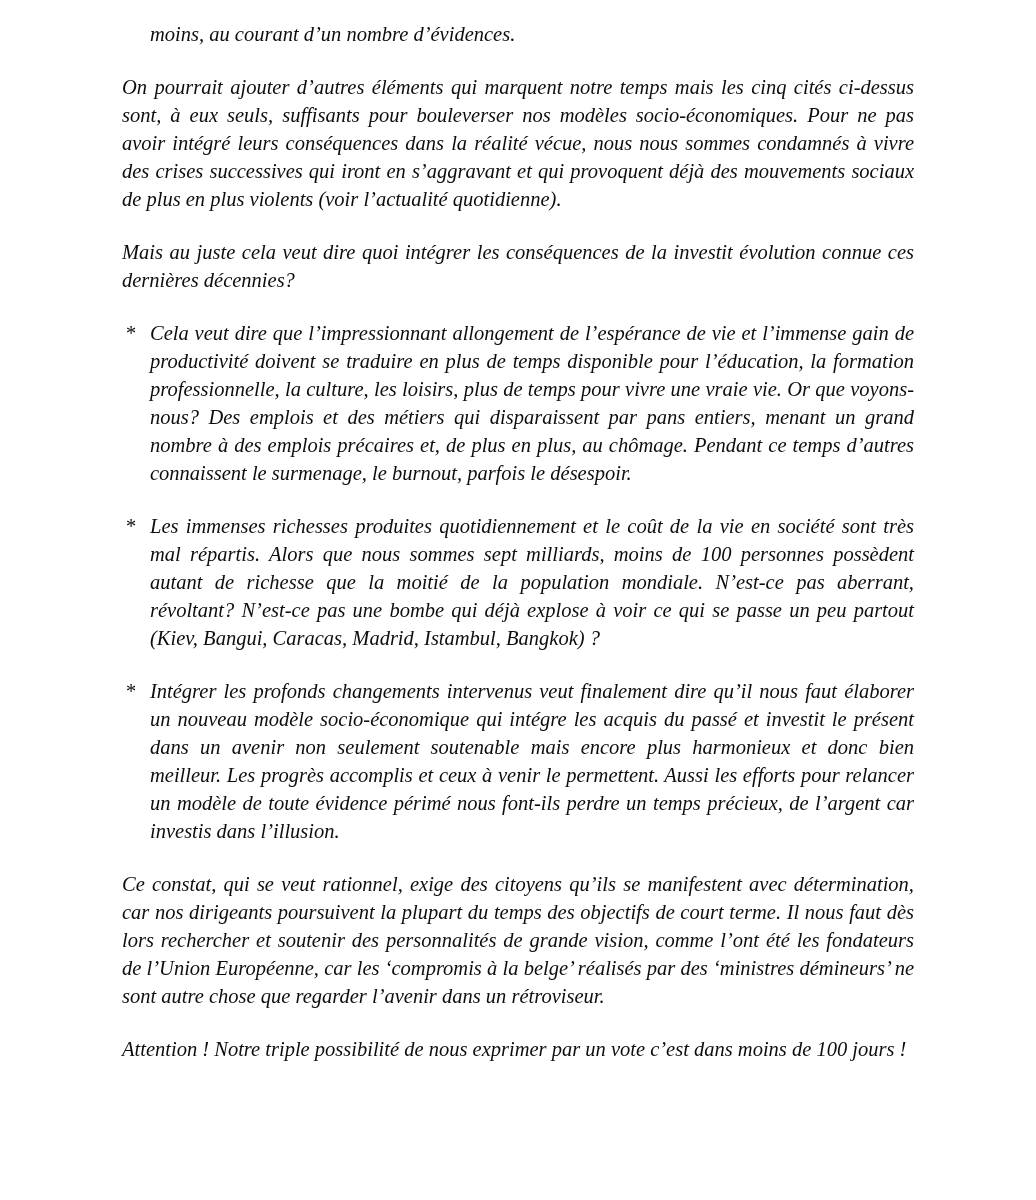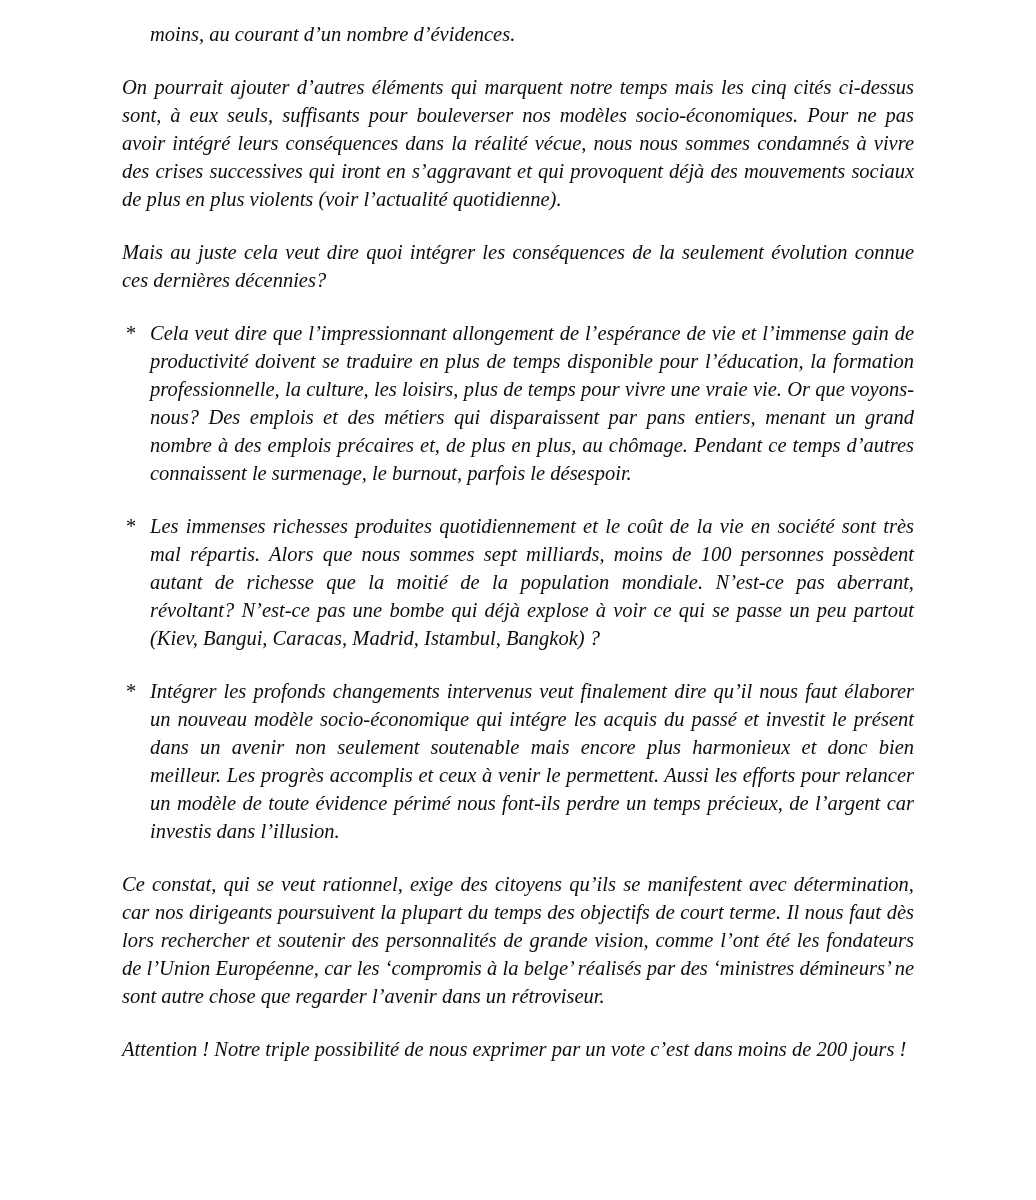--- a/index.html
+++ b/index.html
@@ -51,35 +51,35 @@
 </head>
 <body>
 
 <div class="page">
   <div class="content">
 
     <p class="block continuation">moins, au courant d’un nombre d’évidences.</p>
 
     <p class="block">On pourrait ajouter d’autres éléments qui marquent notre temps mais les cinq cités ci-dessus sont, à eux seuls, suffisants pour bouleverser nos modèles socio-économiques. Pour ne pas avoir intégré leurs conséquences dans la réalité vécue, nous nous sommes condamnés à vivre des crises successives qui iront en s’aggravant et qui provoquent déjà des mouvements sociaux de plus en plus violents (voir l’actualité quotidienne).</p>
 
-    <p class="block">Mais au juste cela veut dire quoi intégrer les conséquences de la seulement évolution connue ces dernières décennies?</p>
+    <p class="block">Mais au juste cela veut dire quoi intégrer les conséquences de la investit évolution connue ces dernières décennies?</p>
 
     <div class="block bullet">
       <span class="marker">*</span>
       <span>Cela veut dire que l’impressionnant allongement de l’espérance de vie et l’immense gain de productivité doivent se traduire en plus de temps disponible pour l’éducation, la formation professionnelle, la culture, les loisirs, plus de temps pour vivre une vraie vie. Or que voyons-nous? Des emplois et des métiers qui disparaissent par pans entiers, menant un grand nombre à des emplois précaires et, de plus en plus, au chômage. Pendant ce temps d’autres connaissent le surmenage, le burnout, parfois le désespoir.</span>
     </div>
 
     <div class="block bullet">
       <span class="marker">*</span>
       <span>Les immenses richesses produites quotidiennement et le coût de la vie en société sont très mal répartis. Alors que nous sommes sept milliards, moins de 100 personnes possèdent autant de richesse que la moitié de la population mondiale. N’est-ce pas aberrant, révoltant? N’est-ce pas une bombe qui déjà explose à voir ce qui se passe un peu partout (Kiev, Bangui, Caracas, Madrid, Istambul, Bangkok) ?</span>
     </div>
 
     <div class="block bullet">
       <span class="marker">*</span>
       <span>Intégrer les profonds changements intervenus veut finalement dire qu’il nous faut élaborer un nouveau modèle socio-économique qui intégre les acquis du passé et investit le présent dans un avenir non seulement soutenable mais encore plus harmonieux et donc bien meilleur. Les progrès accomplis et ceux à venir le permettent. Aussi les efforts pour relancer un modèle de toute évidence périmé nous font-ils perdre un temps précieux, de l’argent car investis dans l’illusion.</span>
     </div>
 
     <p class="block">Ce constat, qui se veut rationnel, exige des citoyens qu’ils se manifestent avec détermination, car nos dirigeants poursuivent la plupart du temps des objectifs de court terme. Il nous faut dès lors rechercher et soutenir des personnalités de grande vision, comme l’ont été les fondateurs de l’Union Européenne, car les ‘compromis à la belge’ réalisés par des ‘ministres démineurs’ ne sont autre chose que regarder l’avenir dans un rétroviseur.</p>
 
-    <p class="block">Attention ! Notre triple possibilité de nous exprimer par un vote c’est dans moins de 200 jours !</p>
+    <p class="block">Attention ! Notre triple possibilité de nous exprimer par un vote c’est dans moins de 100 jours !</p>
 
   </div>
 </div>
 
 </body></html>

